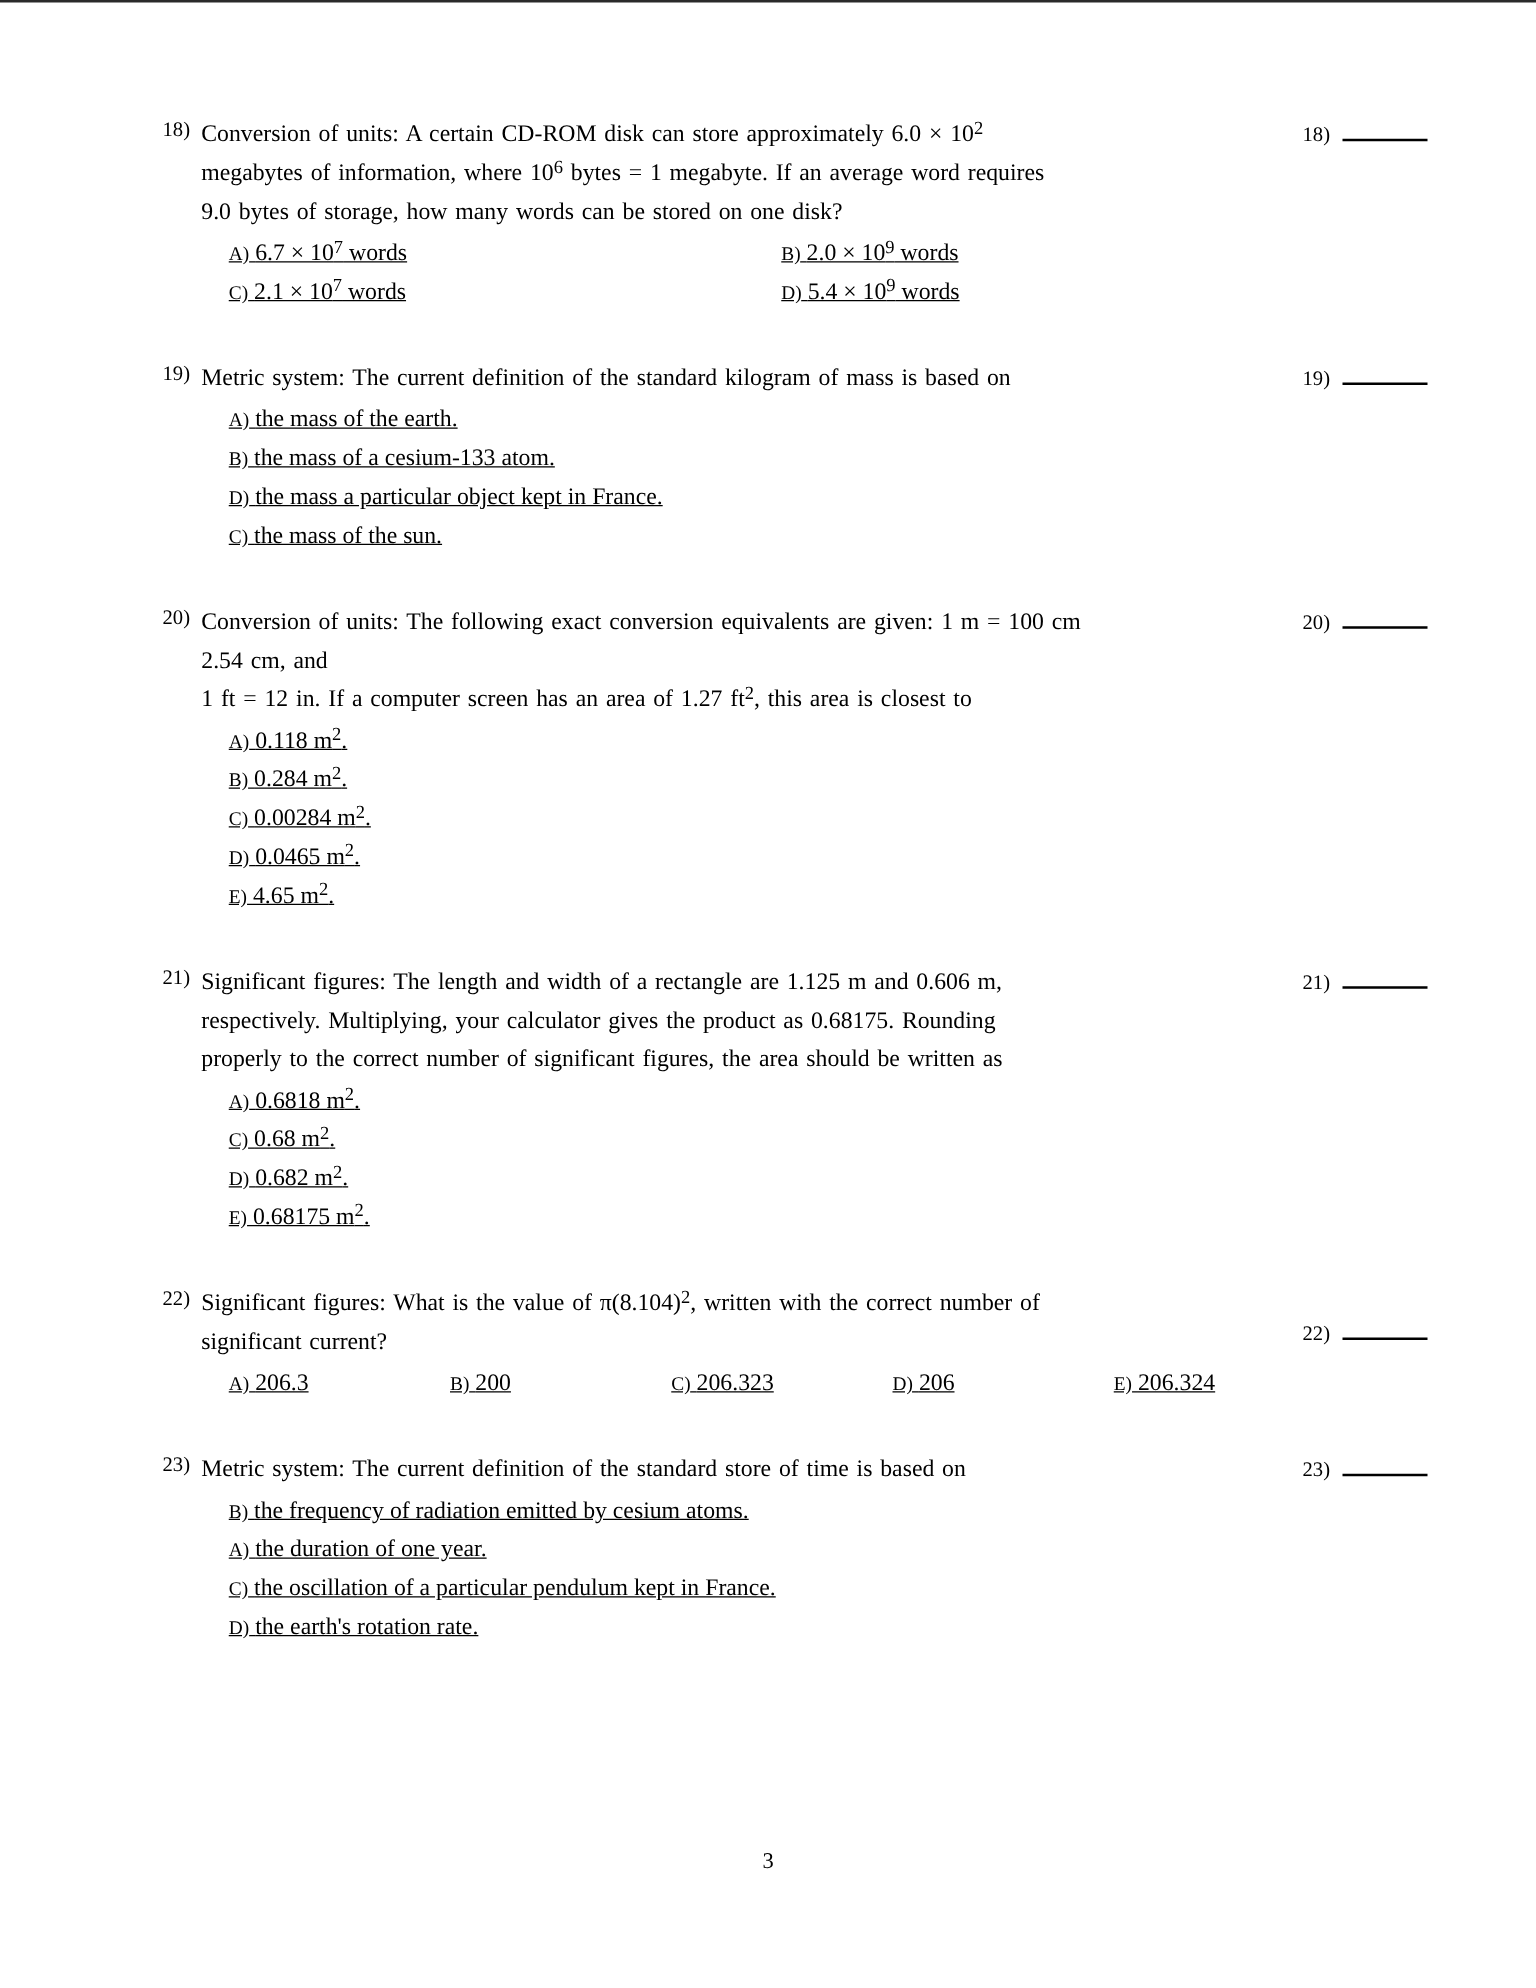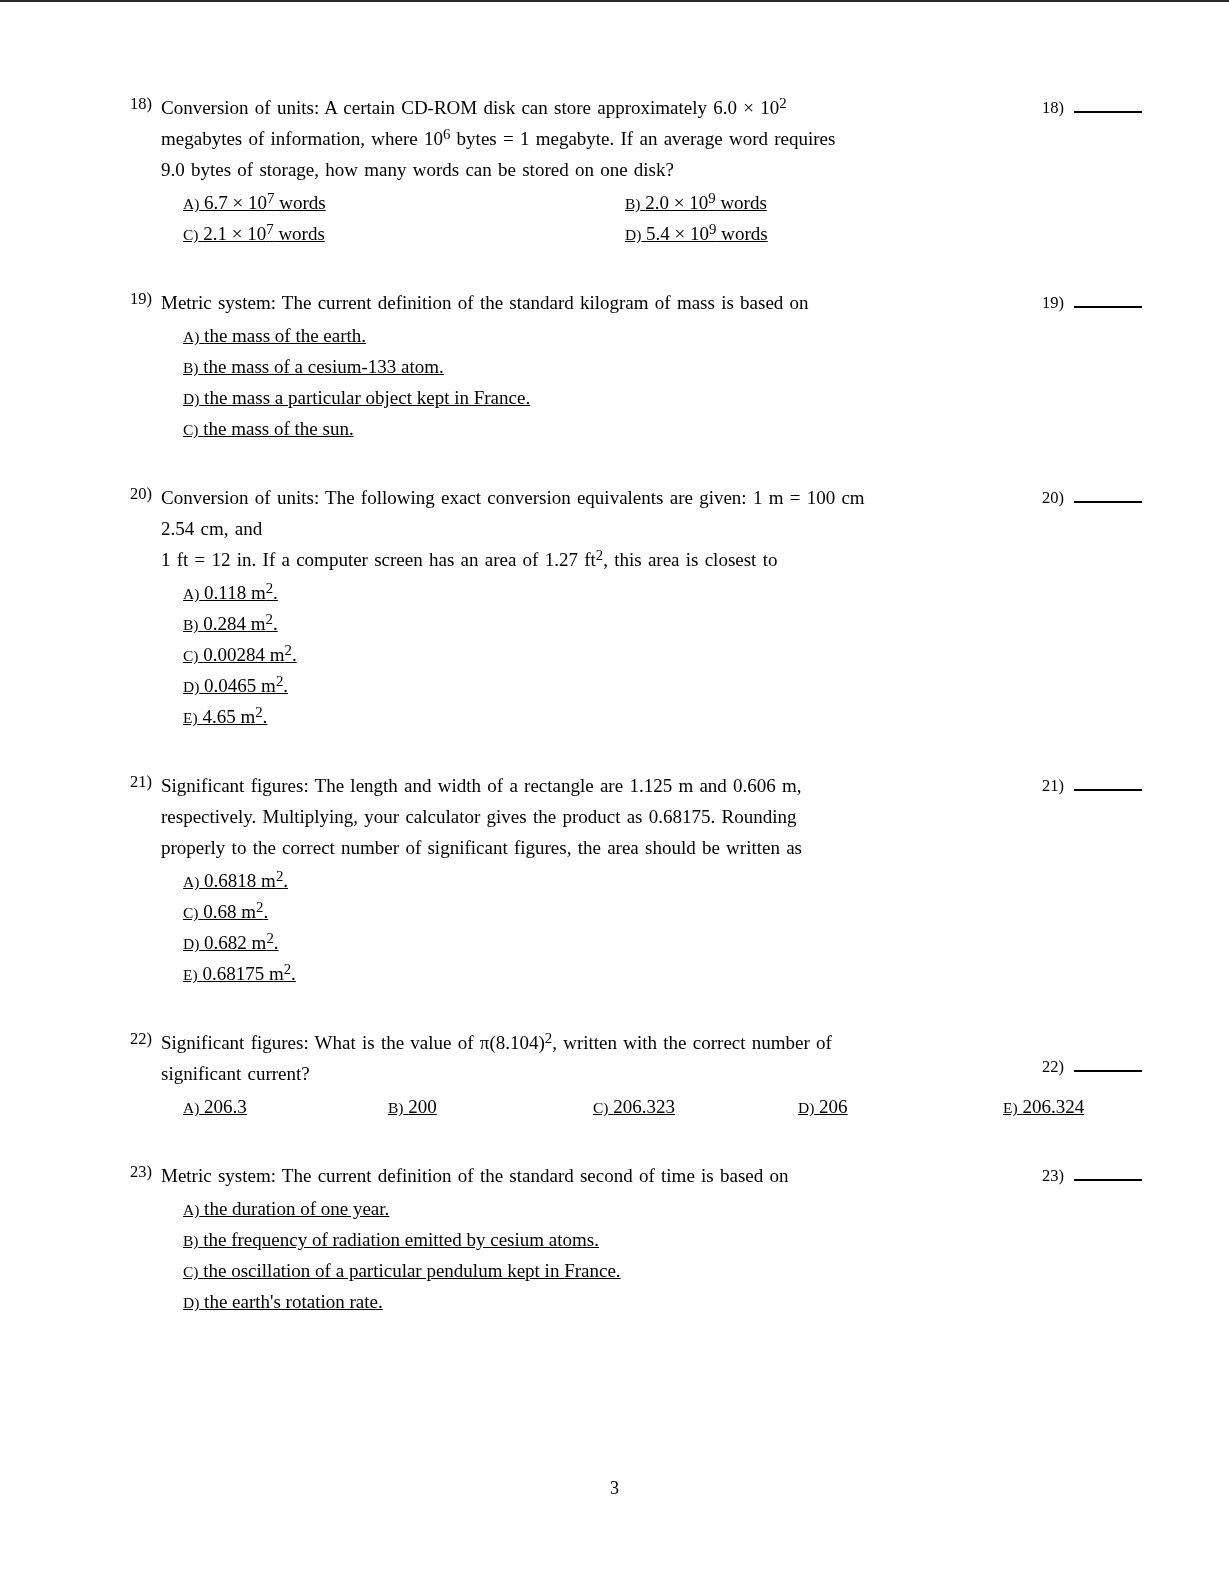--- a/index.html
+++ b/index.html
@@ -37,21 +37,21 @@
   }
   .q-lines { flex: 1; }
   .q-line { line-height: 31px; word-spacing: 1.5px; }
   .q-options { padding-left: 53px; margin-top: 3px; text-decoration: underline; }
   .option { line-height: 30px; white-space: nowrap; }
   .opt-label { font-size: 15.5px; }
   .options-grid2 {
     display: grid;
     grid-template-columns: 442px 1fr;
   }
-  .options-inline { display: flex; gap: 28px; }
+  .options-inline { display: flex; }
   .options-inline .option { width: 177px; }
   .options-inline .option:last-child { width: auto; text-align: center; }
   .q-answer {
     position: absolute;
     right: 0;
     top: 2px;
     white-space: nowrap;
   }
   .q-answer.offset-line { top: 26px; }
   .ans-label { font-size: 16.5px; }
@@ -178,26 +178,26 @@
     </div>
   </section>
 
   <section class="question">
     <div class="q-answer">
       <span class="ans-label">23)</span><span class="ans-line"></span>
     </div>
     <div class="q-row">
       <div class="q-num">23)</div>
       <div class="q-lines">
-        <div class="q-line">Metric system: The current definition of the standard second of time is based on</div>
-      </div>
-    </div>
-    <div class="q-options">
+        <div class="q-line">Metric system: The current definition of the standard store of time is based on</div>
+      </div>
+    </div>
+    <div class="q-options">
+      <div class="option"><span class="opt-label">B)</span> <span class="opt-text">the frequency of radiation emitted by cesium atoms.</span></div>
       <div class="option"><span class="opt-label">A)</span> <span class="opt-text">the duration of one year.</span></div>
-      <div class="option"><span class="opt-label">B)</span> <span class="opt-text">the frequency of radiation emitted by cesium atoms.</span></div>
       <div class="option"><span class="opt-label">C)</span> <span class="opt-text">the oscillation of a particular pendulum kept in France.</span></div>
       <div class="option"><span class="opt-label">D)</span> <span class="opt-text">the earth's rotation rate.</span></div>
     </div>
   </section>
 
 </main>
 
 <div class="page-number">3</div>
 
 </body></html>

